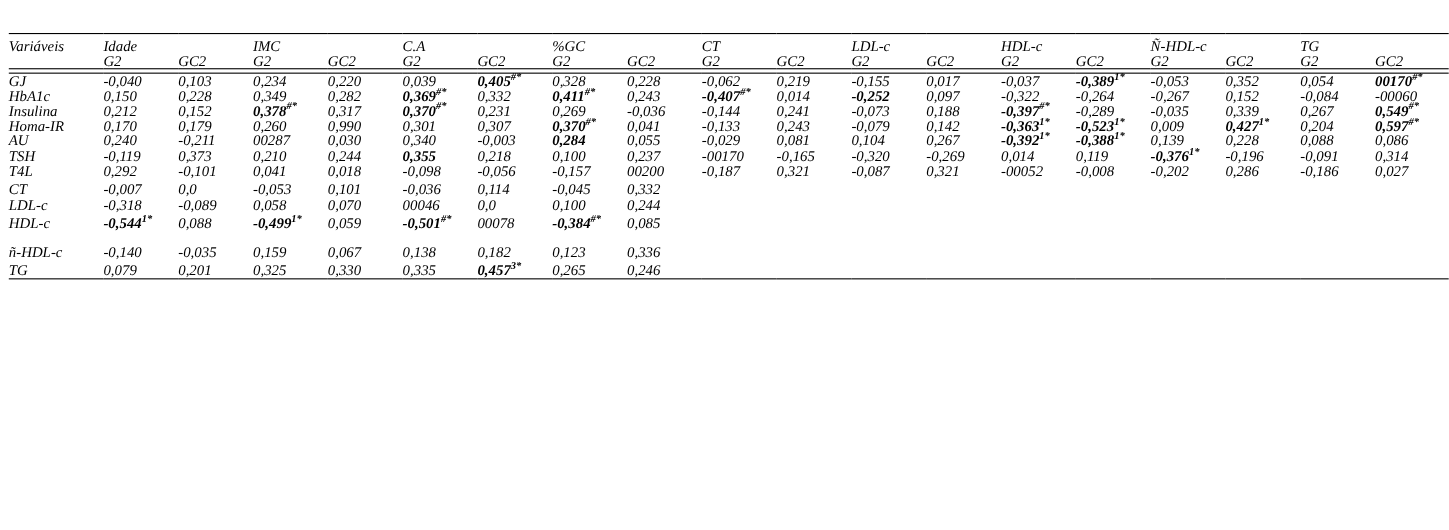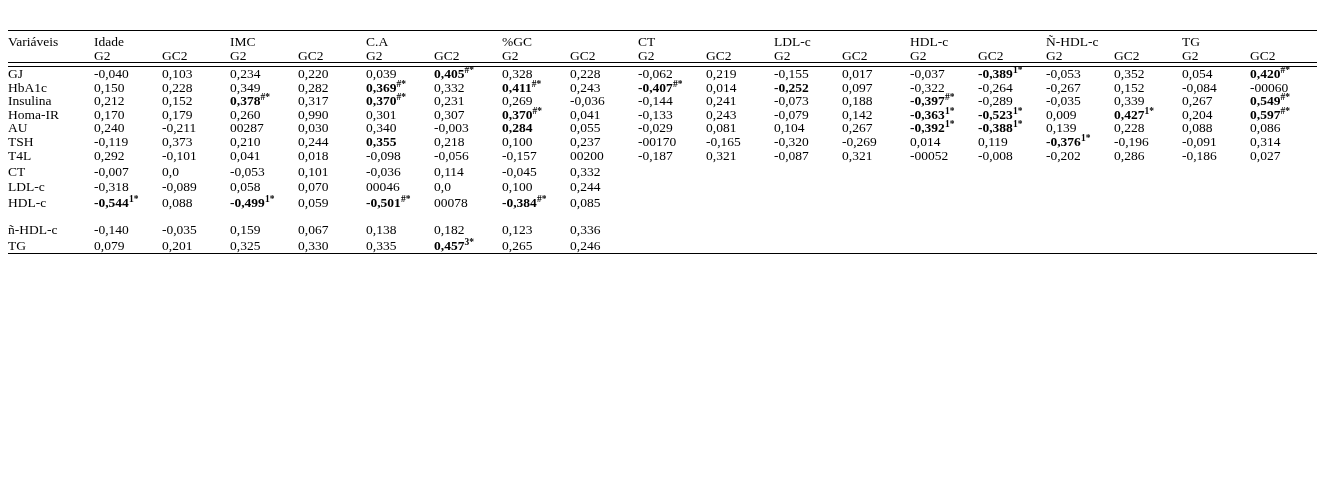--- a/index.html
+++ b/index.html
@@ -20,20 +20,21 @@
     height: 482px;
     box-sizing: border-box;
     padding: 0;
   }
   table.corr {
     border-collapse: collapse;
     margin-left: 8px;
     margin-top: 30px;
     width: 1300px;
     table-layout: fixed;
+    font-style: italic;
   }
   table.corr td, table.corr th {
     padding: 0;
     vertical-align: top;
     text-align: left;
     font-weight: normal;
     font-size: 13.5px;
     line-height: 1.0;
     white-space: nowrap;
   }
@@ -183,21 +184,21 @@
           <td><span class="val">0,228</span></td>
           <td><span class="val">-0,062</span></td>
           <td><span class="val">0,219</span></td>
           <td><span class="val">-0,155</span></td>
           <td><span class="val">0,017</span></td>
           <td><span class="val">-0,037</span></td>
           <td><span class="val b">-0,389</span><sup>1*</sup></td>
           <td><span class="val">-0,053</span></td>
           <td><span class="val">0,352</span></td>
           <td><span class="val">0,054</span></td>
-          <td><span class="val b">0,420</span><sup>#*</sup></td>
+          <td><span class="val b">00170</span><sup>#*</sup></td>
         </tr>
         <tr class="data-row">
           <td class="varname">HbA1c</td>
           <td><span class="val">0,150</span></td>
           <td><span class="val">0,228</span></td>
           <td><span class="val">0,349</span></td>
           <td><span class="val">0,282</span></td>
           <td><span class="val b">0,369</span><sup>#*</sup></td>
           <td><span class="val">0,332</span></td>
           <td><span class="val b">0,411</span><sup>#*</sup></td>

